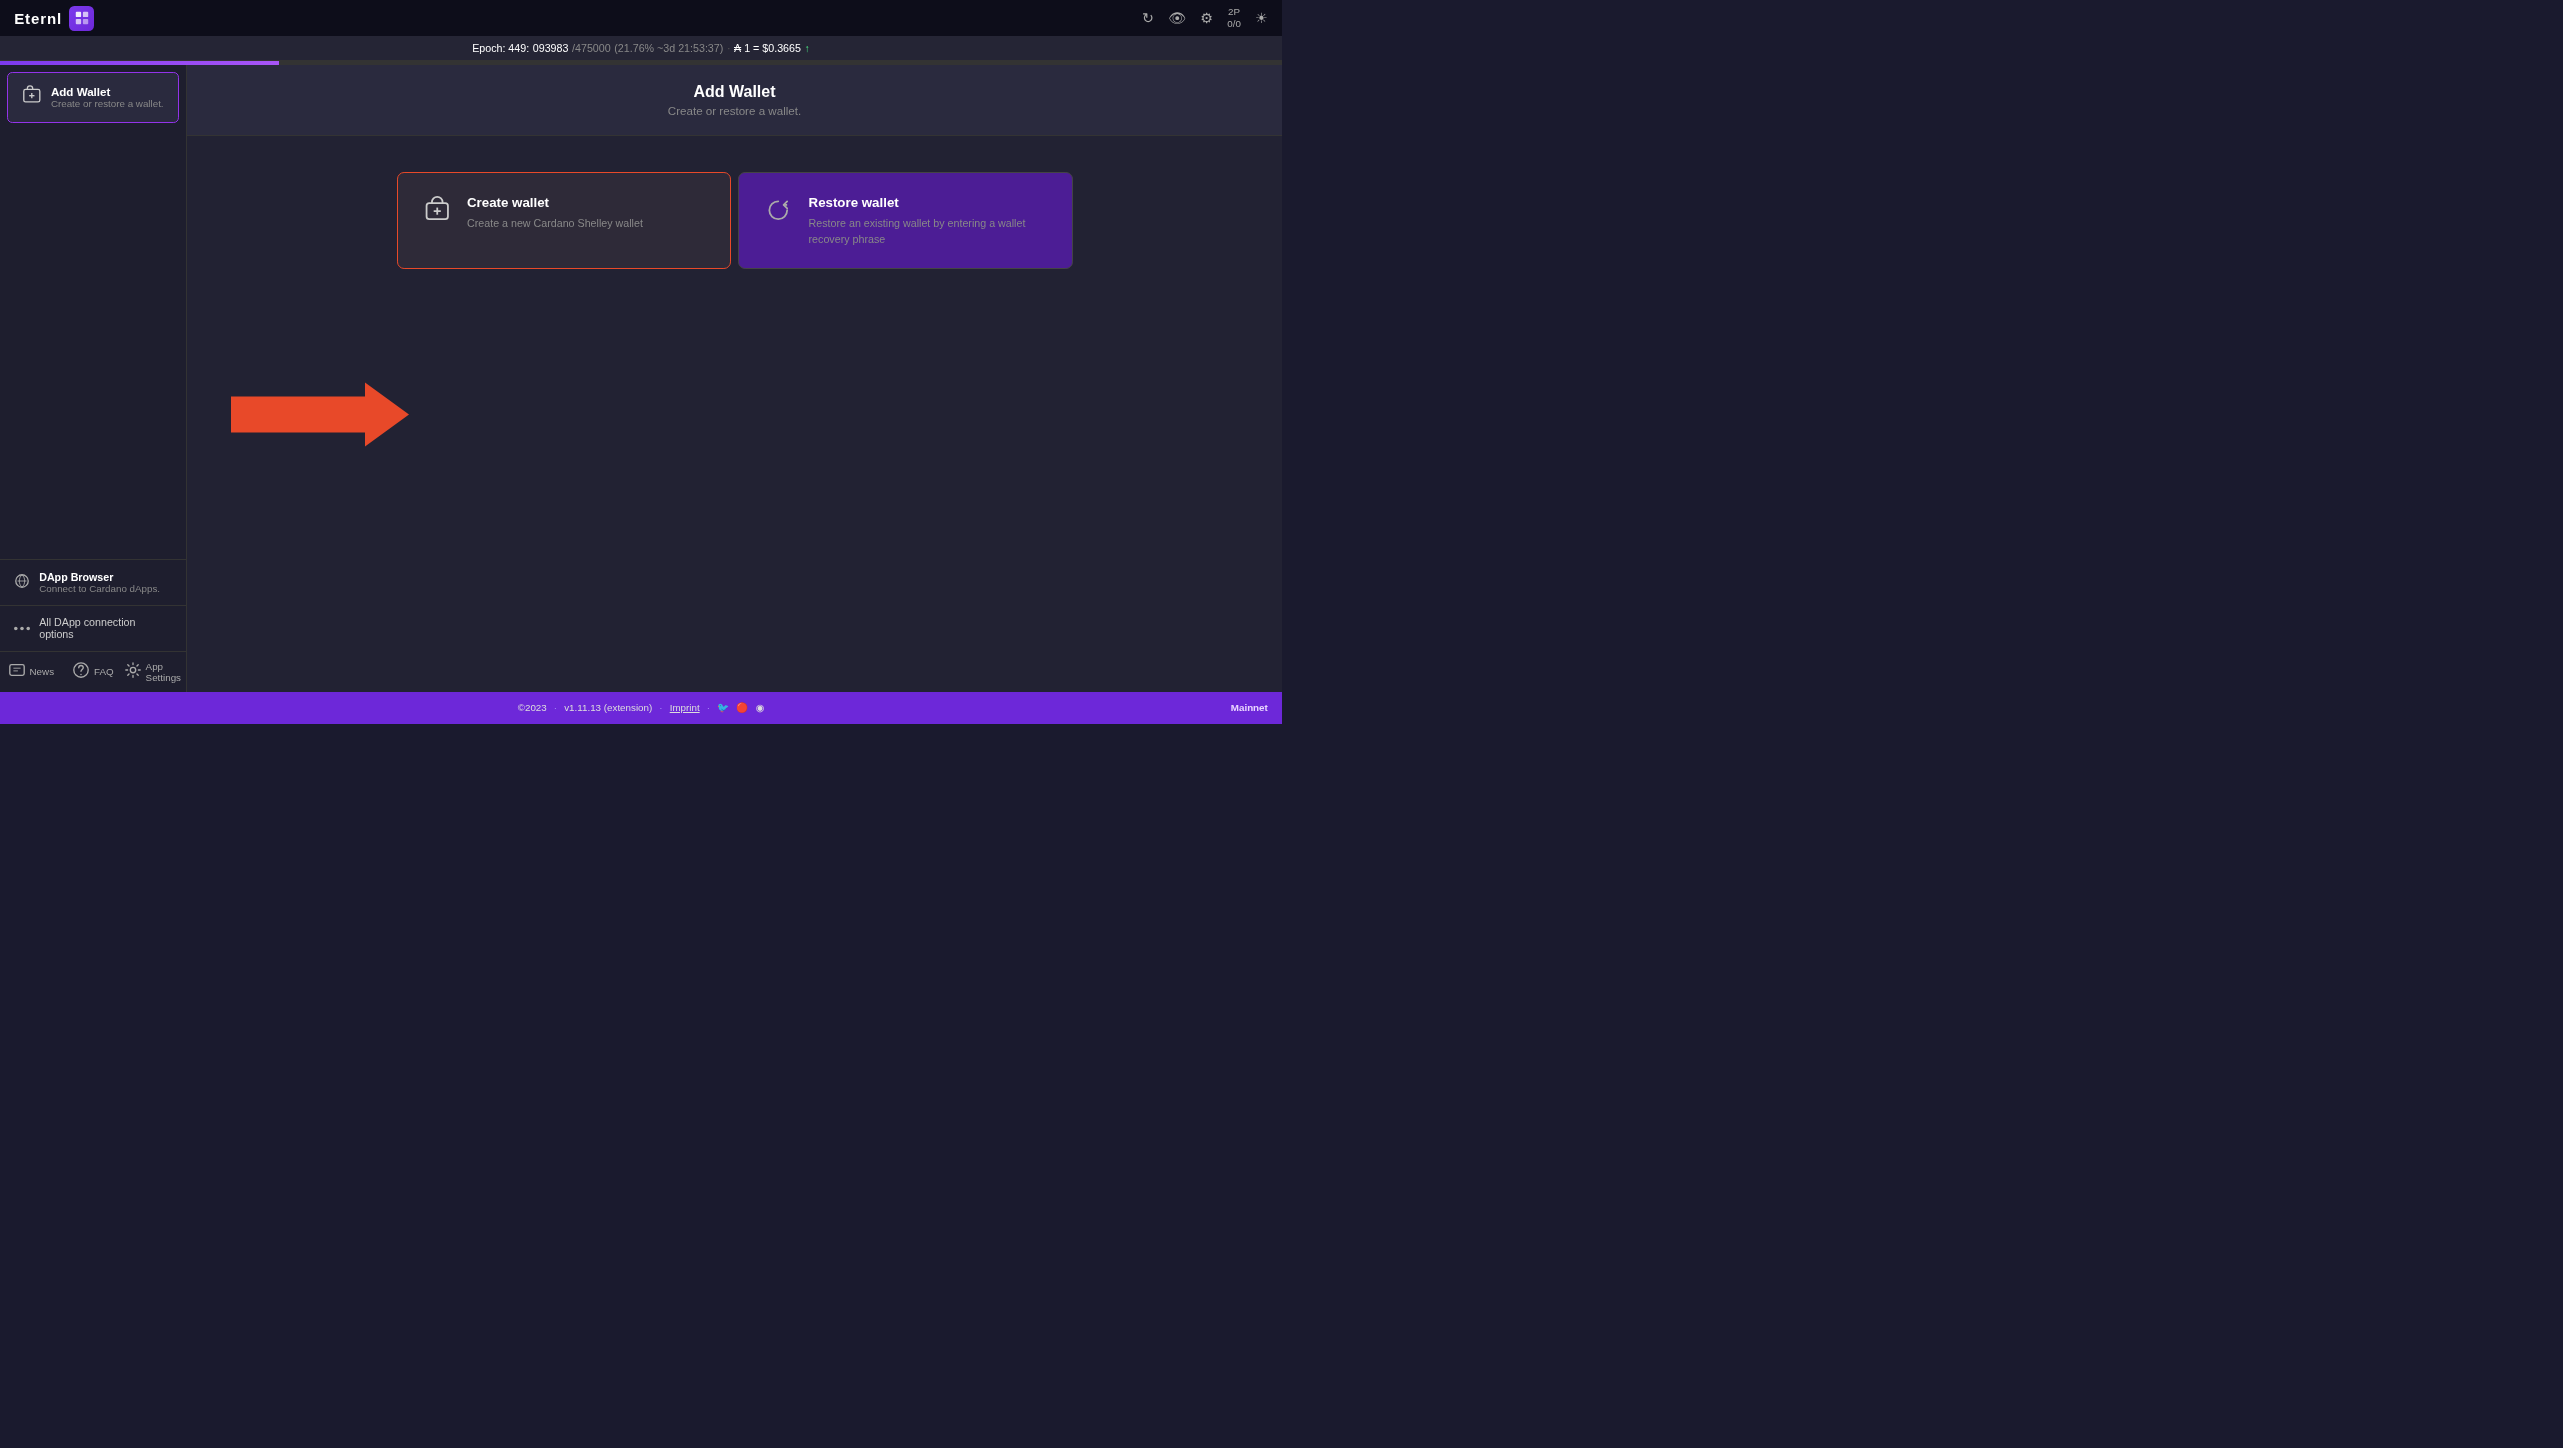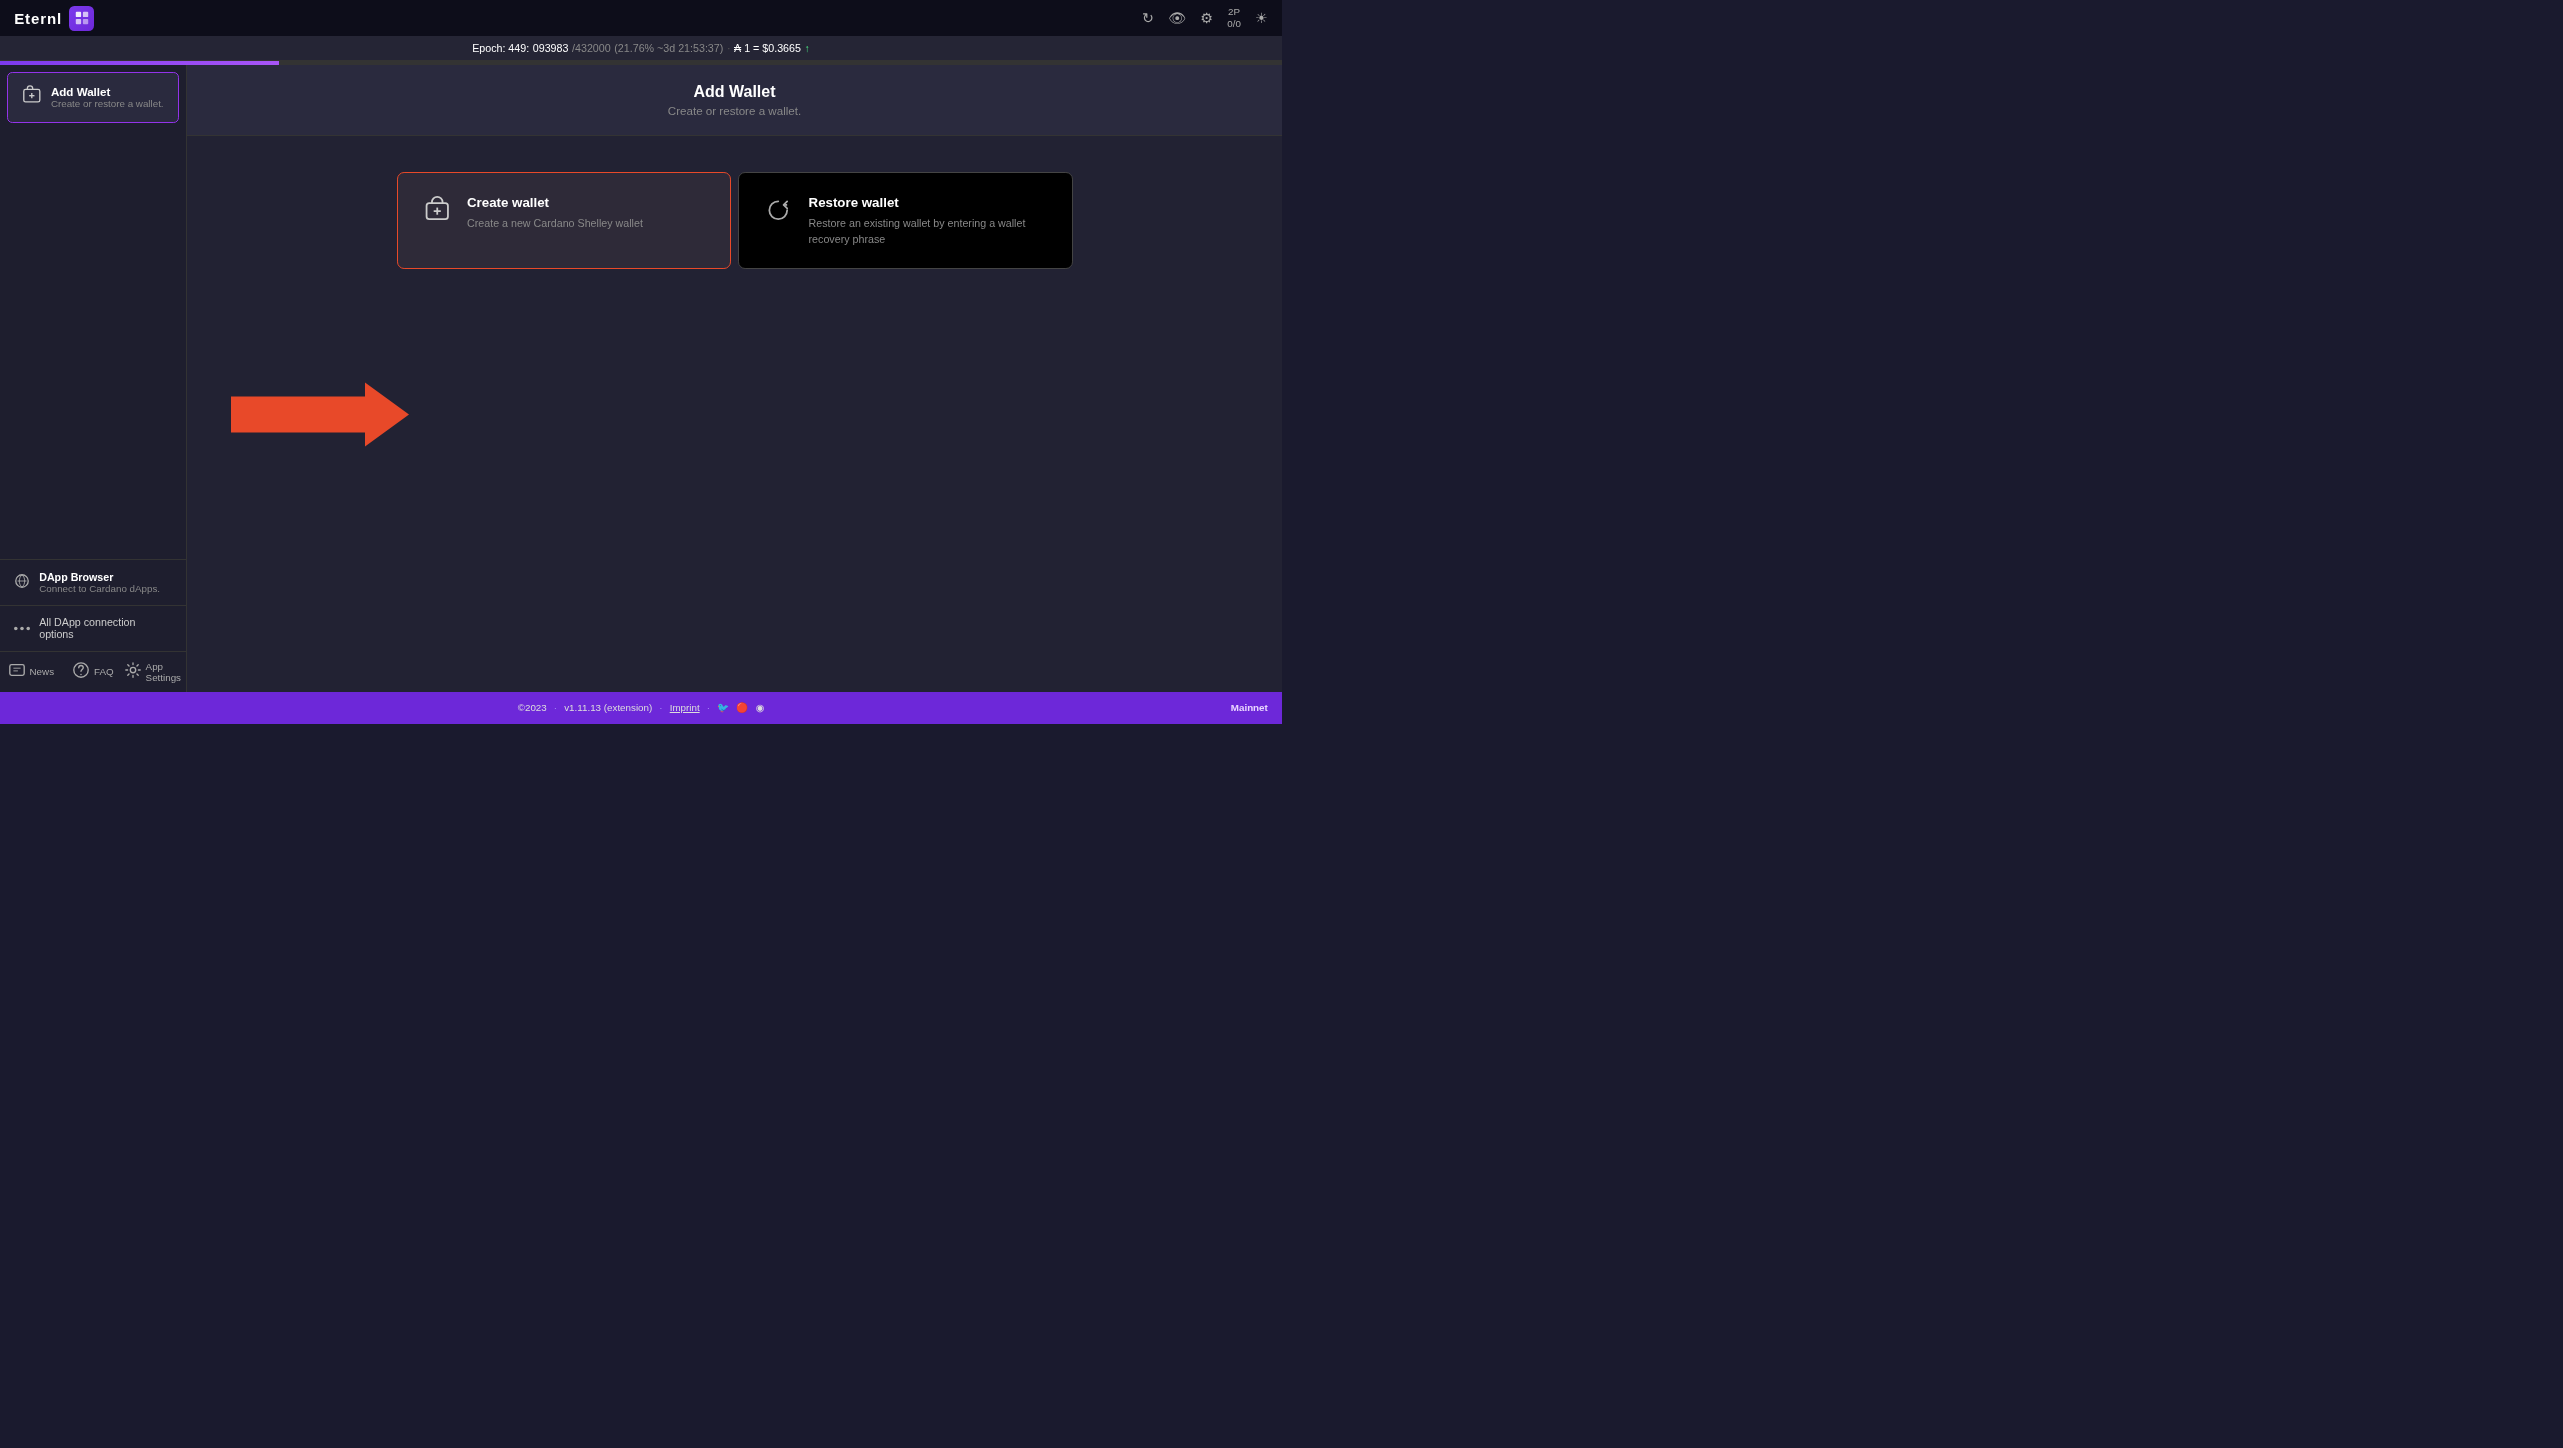--- a/index.html
+++ b/index.html
@@ -232,21 +232,21 @@
     }
 
     
     .options-grid {
       display: grid;
       grid-template-columns: 1fr 1fr;
       gap: 7.1px;
       width: 676px;
     }
     .option-card {
-      background: #000000;
+      background: #4c1d95;
       border: 0.9px solid #444;
       border-radius: 7.1px;
       padding: 21.4px 25px;
       display: flex;
       align-items: flex-start;
       gap: 16px;
       cursor: pointer;
       transition: background 0.2s;
     }
     .option-card.highlighted {
@@ -312,21 +312,21 @@
     <span class="top-bar-icon">👁</span>
     <span class="top-bar-icon">⚙</span>
     <span class="top-bar-icon" style="font-size:9.8px;line-height:1.2;text-align:center;">2P<br>0/0</span>
     <span class="top-bar-icon">☀</span>
   </div>
 </div>
 
 <div class="epoch-bar">
   <span class="highlight">Epoch: 449:</span>
   <span style="color:#fff"> 093983 </span>
-  <span style="color:#888">/432000</span>
+  <span style="color:#888">/475000</span>
   <span style="color:#888"> (21.76% ~3d 21:53:37)</span>
   <span style="color:#555"> · </span>
   <span style="color:#fff">₳ 1 = $0.3665</span>
   <span class="green"> ↑</span>
 </div>
 
 <div class="progress-bar-container">
   <div class="progress-bar-fill" style="width: 21.76%"></div>
 </div>
 

